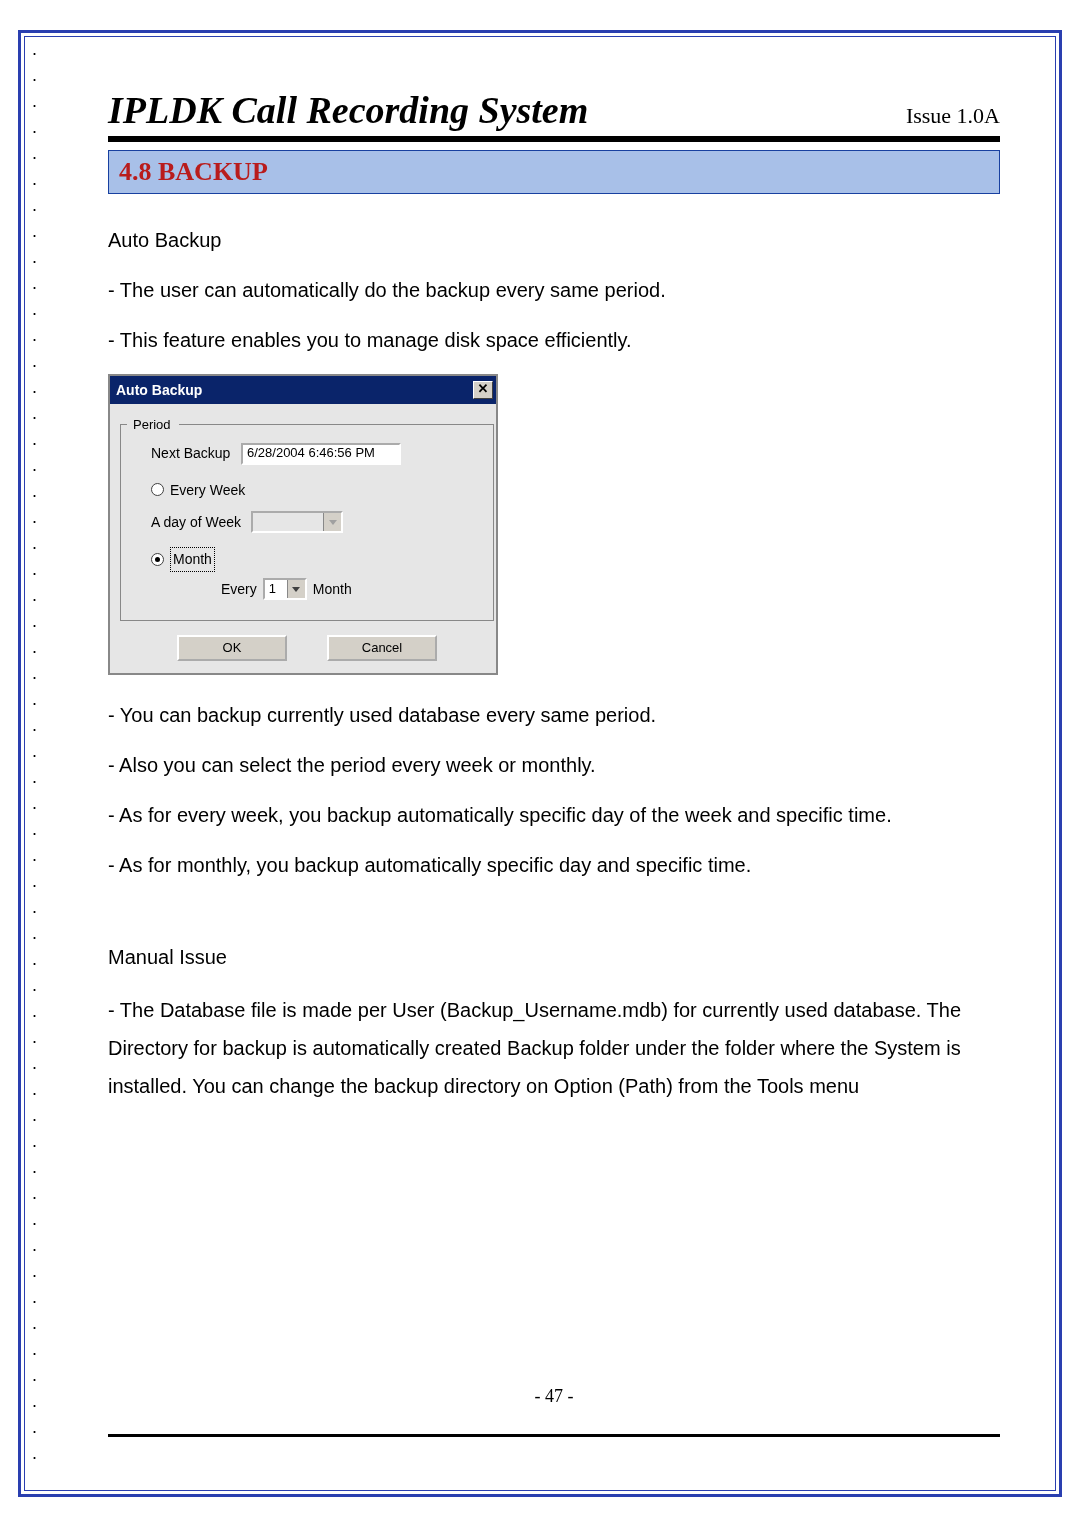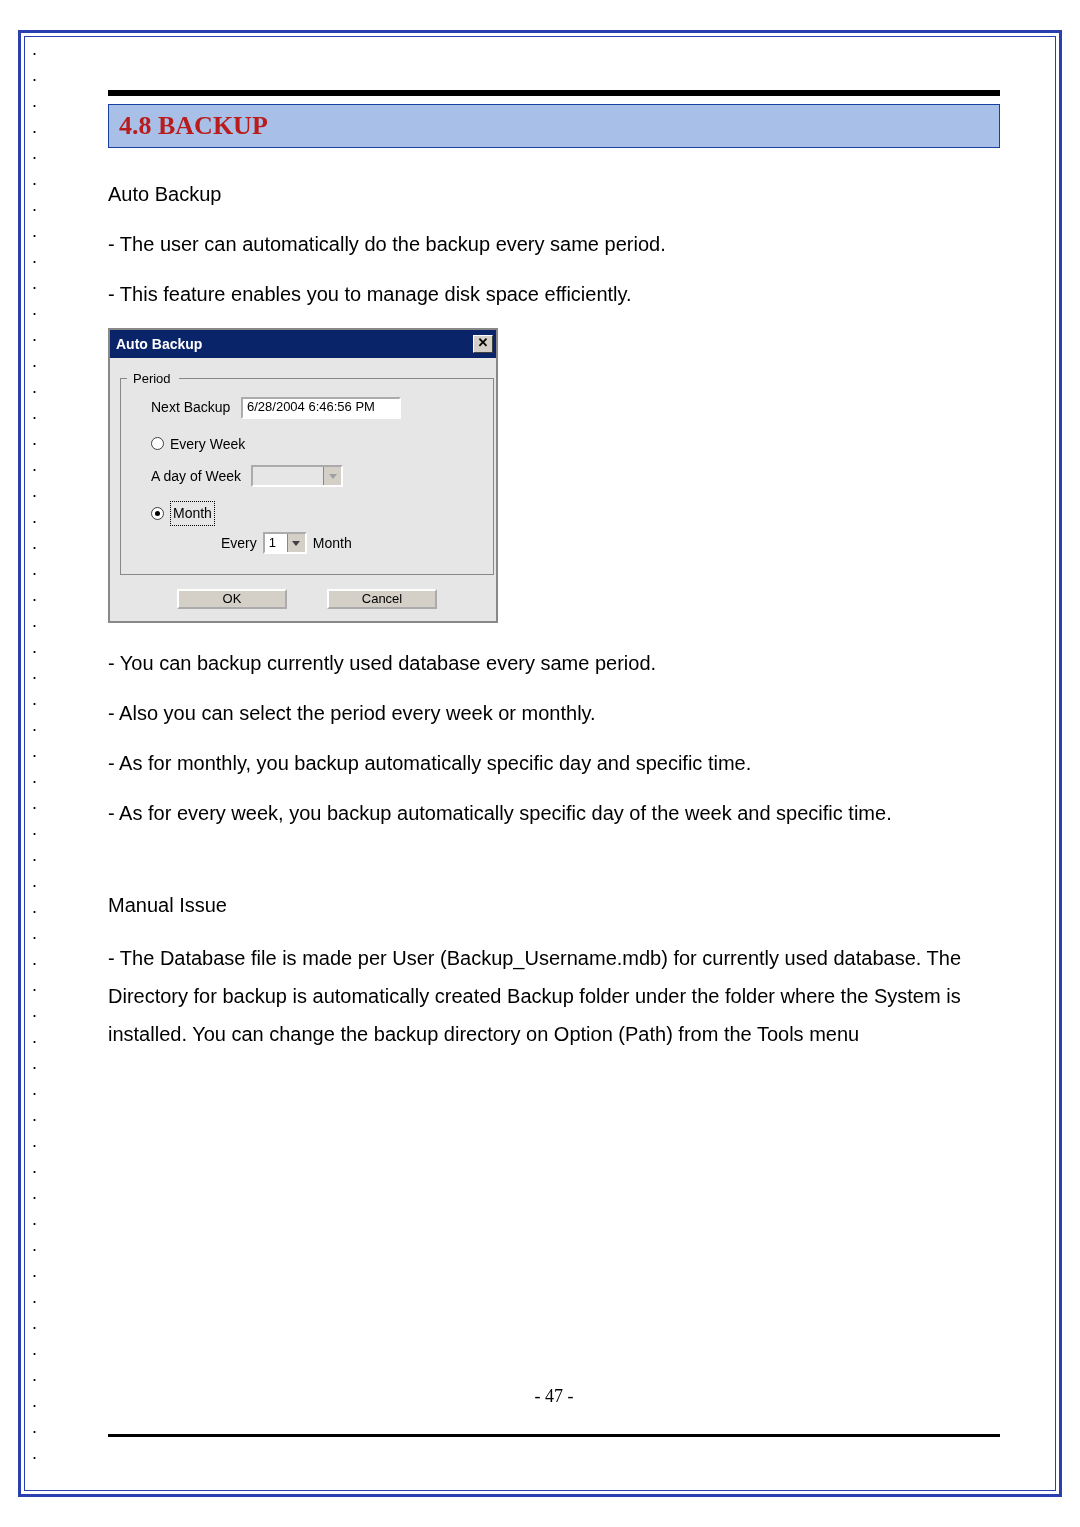--- a/index.html
+++ b/index.html
@@ -205,21 +205,21 @@
     width: 0; height: 0;
     border-left: 4px solid transparent;
     border-right: 4px solid transparent;
     border-top: 5px solid #404040;
   }
   .combo.disabled .tri { border-top-color: #a0a0a0; }
   .combo.small .combo-input { width: 22px; }
   .btnrow { display: flex; gap: 40px; justify-content: center; margin-top: 14px; }
   .winbtn {
     width: 110px;
-    height: 20px;
+    height: 26px;
     background: #d4d0c8;
     border: 2px outset #fff;
     font-size: 13px;
     display: inline-flex;
     align-items: center;
     justify-content: center;
   }
   .pagenum {
     position: absolute;
     bottom: 50px;
@@ -292,20 +292,24 @@
     <div>.</div>
     <div>.</div>
     <div>.</div>
     <div>.</div>
     <div>.</div>
     <div>.</div>
     <div>.</div>
   </div>
 
 <div class="page">
+  <div class="header-row">
+    <div class="doc-title">IPLDK Call Recording System</div>
+    <div class="issue">Issue 1.0A</div>
+  </div>
   <div class="thick-rule"></div>
 
   <div class="section-bar">
     <span class="section-title">4.8 BACKUP</span>
   </div>
 
   <div class="body-text">
     <div class="subhead">Auto Backup</div>
     <div class="bullet">- The user can automatically do the backup every same period.</div>
     <div class="bullet">- This feature enables you to manage disk space efficiently.</div>
@@ -360,22 +364,22 @@
 
         <div class="btnrow">
           <span class="winbtn">OK</span>
           <span class="winbtn">Cancel</span>
         </div>
       </div>
     </div>
 
     <div class="bullet">- You can backup currently used database every same period.</div>
     <div class="bullet">- Also you can select the period every week or monthly.</div>
+    <div class="bullet">- As for every week, you backup automatically specific day of the week and specific time.</div>
     <div class="bullet">- As for monthly, you backup automatically specific day and specific time.</div>
-    <div class="bullet">- As for every week, you backup automatically specific day of the week and specific time.</div>
 
     <div class="subhead" style="margin-top:60px;">Manual Issue</div>
     <div class="bullet" style="line-height:1.9;">- The Database file is made per User (Backup_Username.mdb) for currently used database. The Directory for backup is automatically created Backup folder under the folder where the System is installed. You can change the backup directory on Option (Path) from the Tools menu</div>
   </div>
 
   <div class="pagenum">- 47 -</div>
   <div class="footrule"></div>
 </div>
 
 </body></html>

